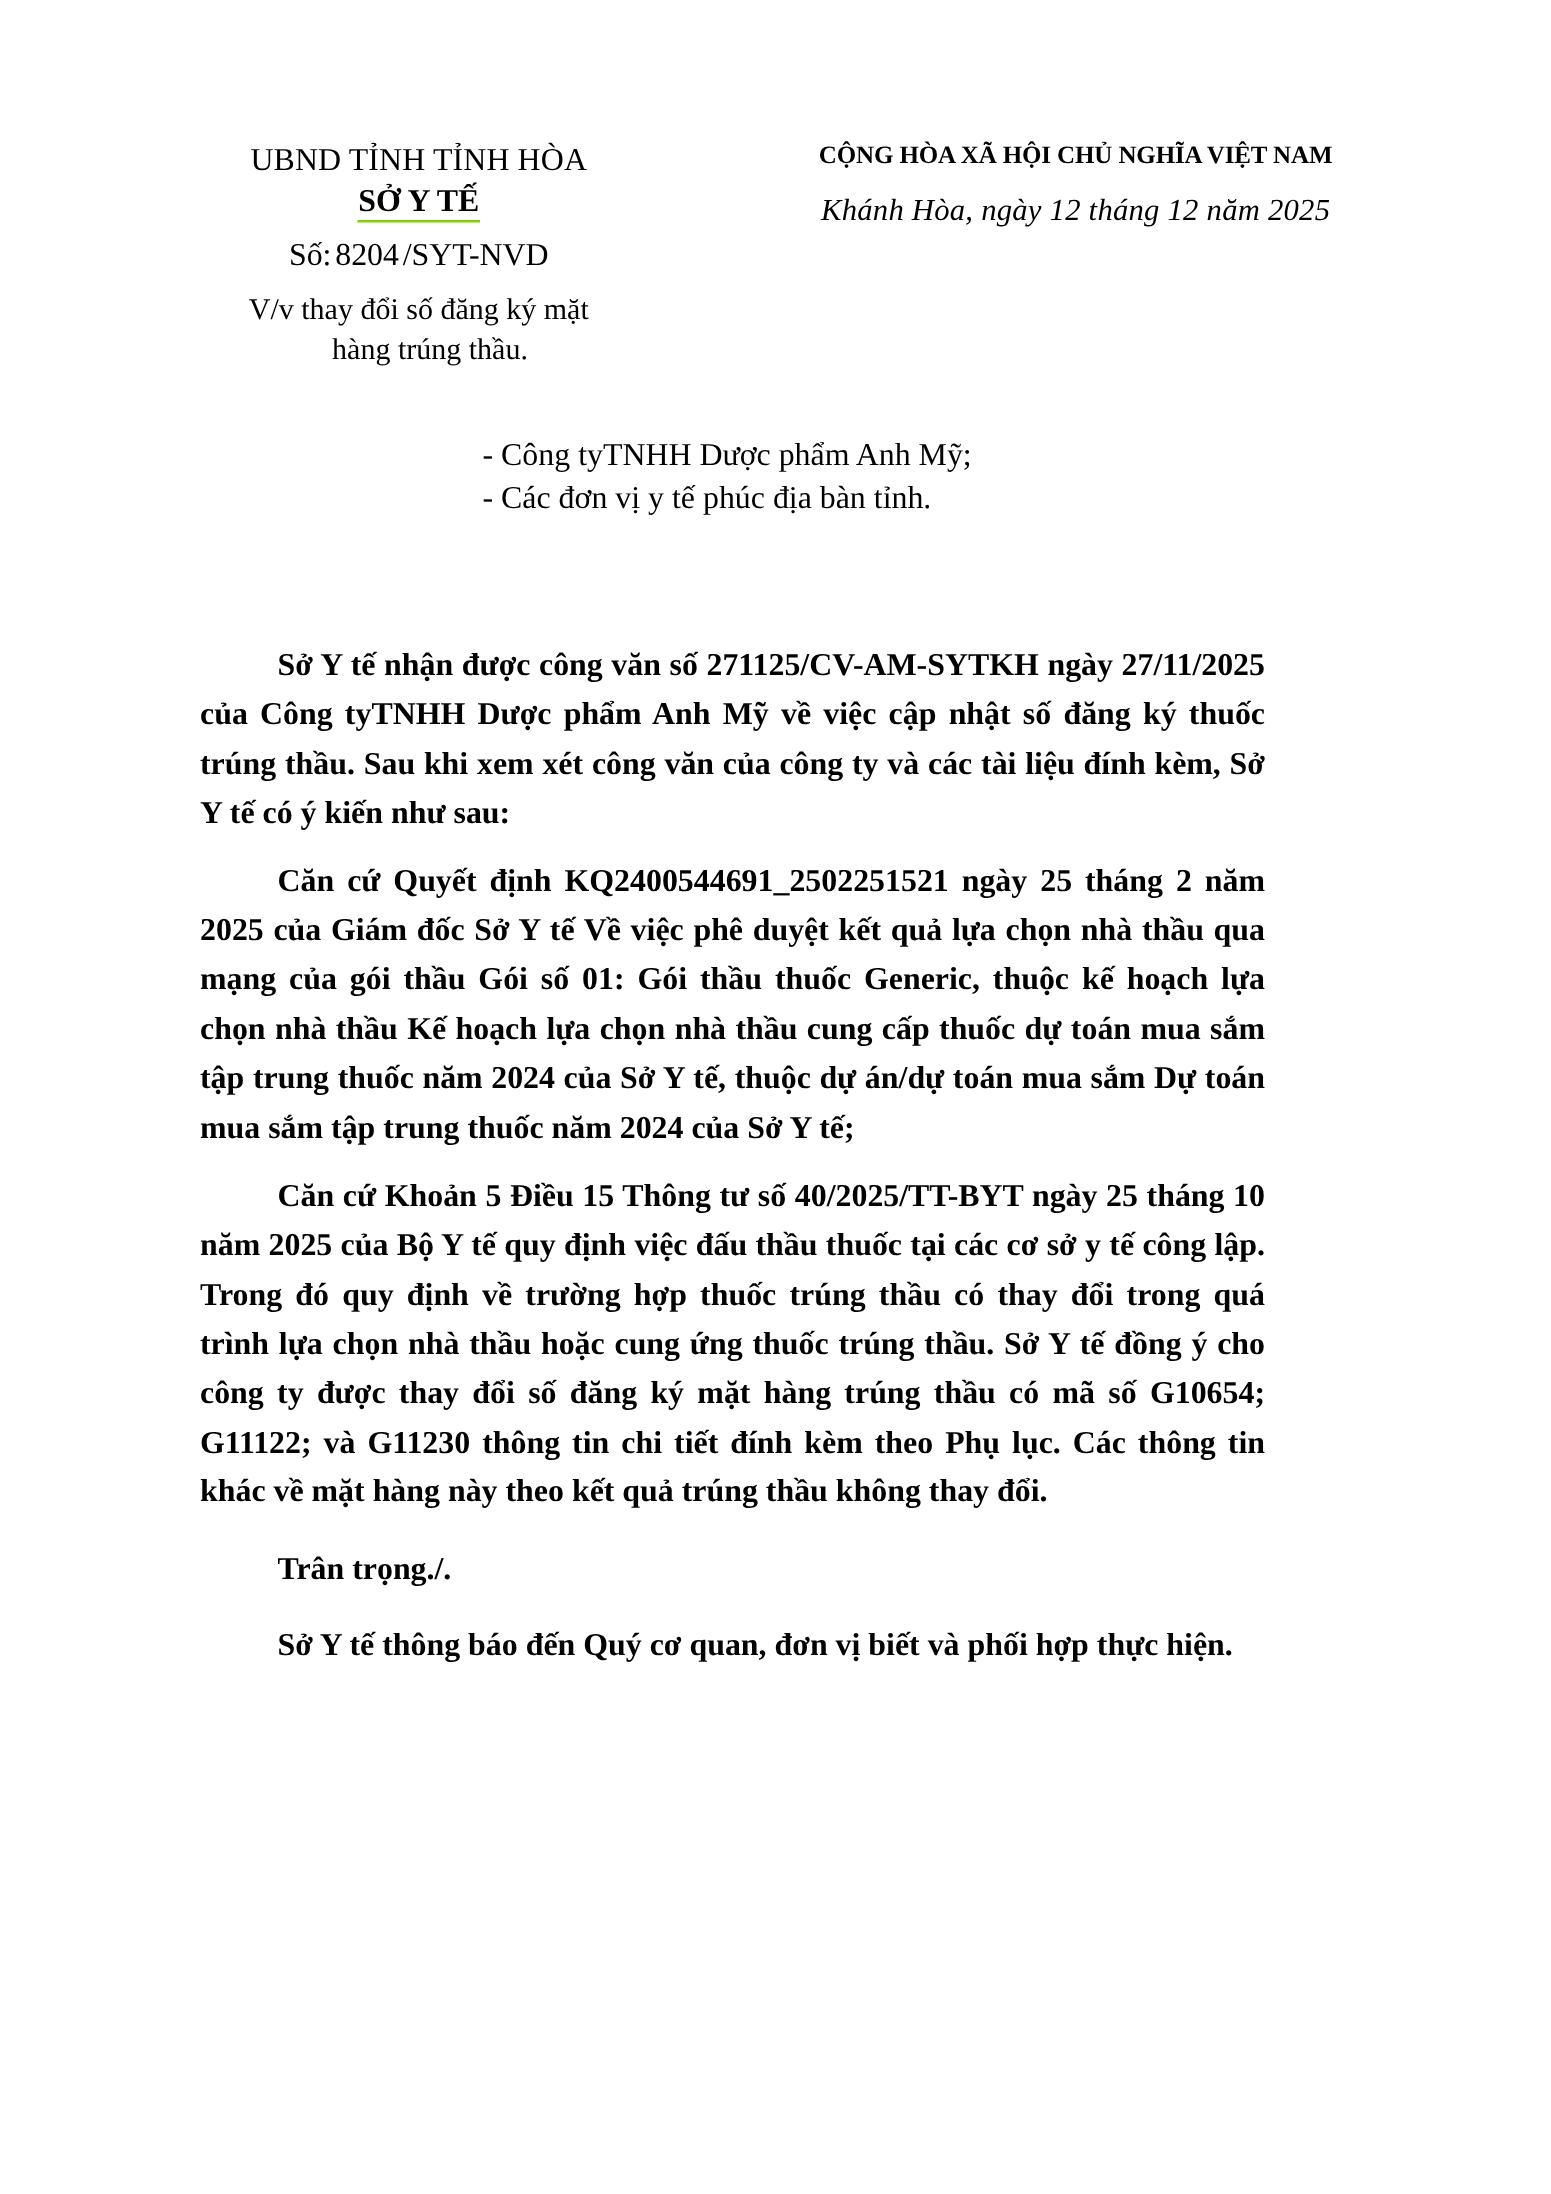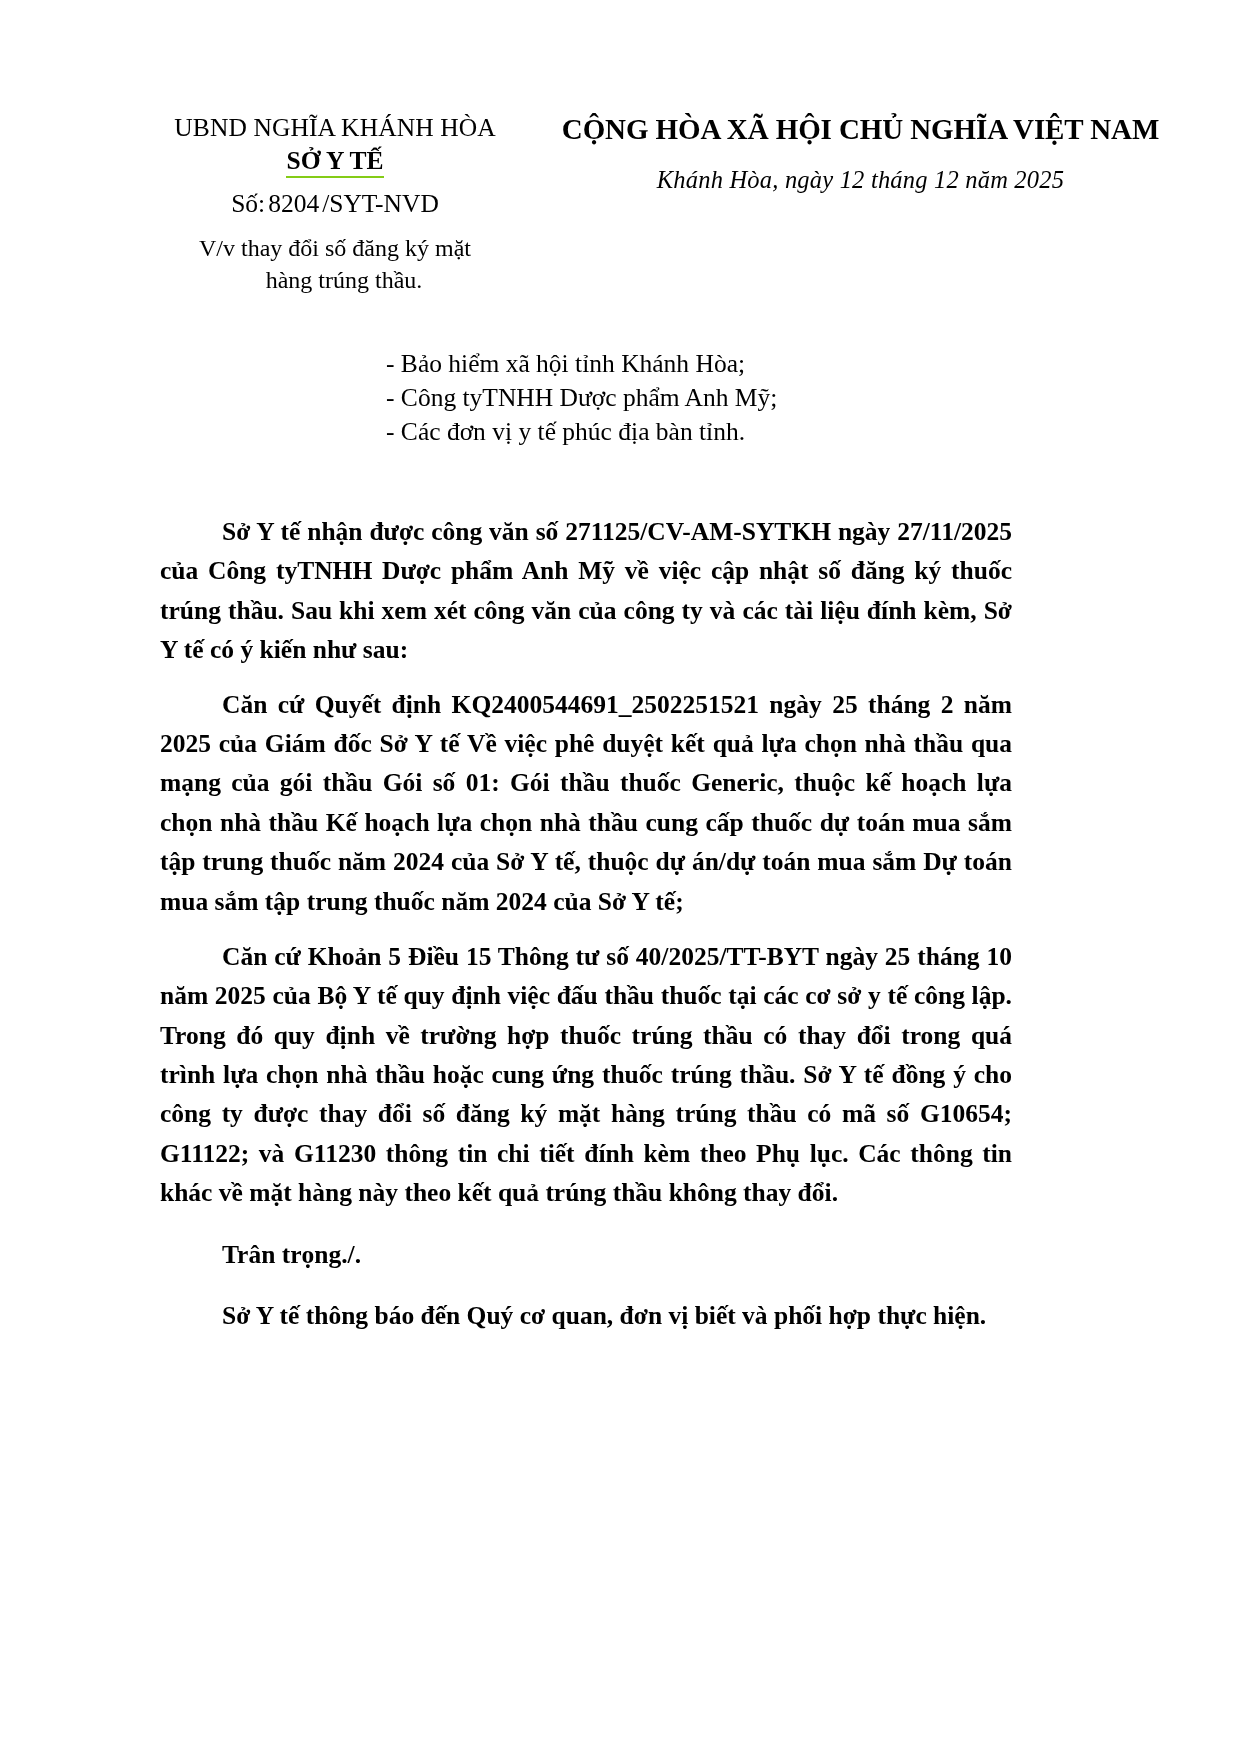--- a/index.html
+++ b/index.html
@@ -72,21 +72,21 @@
     line-height: 1.32;
     margin-top: 13px;
     text-align: center;
   }
   .subject .l2 {
     display: block;
     padding-left: 18px;
   }
 
   .nation-line1 {
-    font-size: 29px;
+    font-size: 20px;
     font-weight: bold;
     line-height: 1.24;
     white-space: nowrap;
     letter-spacing: -0.1px;
   }
   .nation-line2 {
     font-size: 25px;
     font-weight: bold;
     line-height: 1.24;
     margin-top: 3px;
@@ -148,34 +148,33 @@
   .para.closing { margin-top: 22px; margin-bottom: 20px; }
   .para.regards { margin-top: 22px; }
 </style>
 </head>
 <body>
 
 <div class="page">
 
   <div class="header">
     <div class="hdr-left">
-      <div class="org-parent">UBND NGHĨA KHÁNH HÒA</div>
+      <div class="org-parent">UBND TỈNH TỈNH HÒA</div>
       <div class="org-name"><span class="ul">SỞ Y TẾ</span></div>
       <div class="doc-number"><span>Số:</span><span class="num">8204</span><span>/SYT-NVD</span></div>
       <div class="subject"><span>V/v thay đổi số đăng ký mặt</span><span class="l2">hàng trúng thầu.</span></div>
     </div>
     <div class="hdr-right">
       <div class="nation-line1">CỘNG HÒA XÃ HỘI CHỦ NGHĨA VIỆT NAM</div>
       <div class="date-line">Khánh Hòa, ngày 12  tháng 12 năm 2025</div>
     </div>
   </div>
 
   <div class="recipients">
     <div class="recipient-list">
-      <div class="recipient-item">- Bảo hiểm xã hội tỉnh Khánh Hòa;</div>
       <div class="recipient-item">- Công tyTNHH Dược phẩm Anh Mỹ;</div>
       <div class="recipient-item">- Các đơn vị y tế phúc địa bàn tỉnh.</div>
     </div>
   </div>
 
   <div class="body">
     <p class="para">Sở Y tế nhận được công văn số 271125/CV-AM-SYTKH ngày 27/11/2025 của Công tyTNHH Dược phẩm Anh Mỹ về việc cập nhật số đăng ký thuốc trúng thầu. Sau khi xem xét công văn của công ty và các tài liệu đính kèm, Sở Y tế có ý kiến như sau:</p>
     <p class="para tight">Căn cứ Quyết định KQ2400544691_2502251521 ngày 25 tháng 2 năm 2025 của Giám đốc Sở Y tế Về việc phê duyệt kết quả lựa chọn nhà thầu qua mạng của gói thầu Gói số 01: Gói thầu thuốc Generic, thuộc kế hoạch lựa chọn nhà thầu Kế hoạch lựa chọn nhà thầu cung cấp thuốc dự toán mua sắm tập trung thuốc năm 2024 của Sở Y tế, thuộc dự án/dự toán mua sắm Dự toán mua sắm tập trung thuốc năm 2024 của Sở Y tế;</p>
     <p class="para tight">Căn cứ Khoản 5 Điều 15 Thông tư số 40/2025/TT-BYT ngày 25 tháng 10 năm 2025 của Bộ Y tế quy định việc đấu thầu thuốc tại các cơ sở y tế công lập. Trong đó quy định về trường hợp thuốc trúng thầu có thay đổi trong quá trình lựa chọn nhà thầu hoặc cung ứng thuốc trúng thầu. Sở Y tế đồng ý cho công ty được thay đổi số đăng ký mặt hàng trúng thầu có mã số G10654; G11122; và G11230 thông tin chi tiết đính kèm theo Phụ lục. Các thông tin khác về mặt hàng này theo kết quả trúng thầu không thay đổi.</p>
     <p class="para regards">Trân trọng./.</p>

